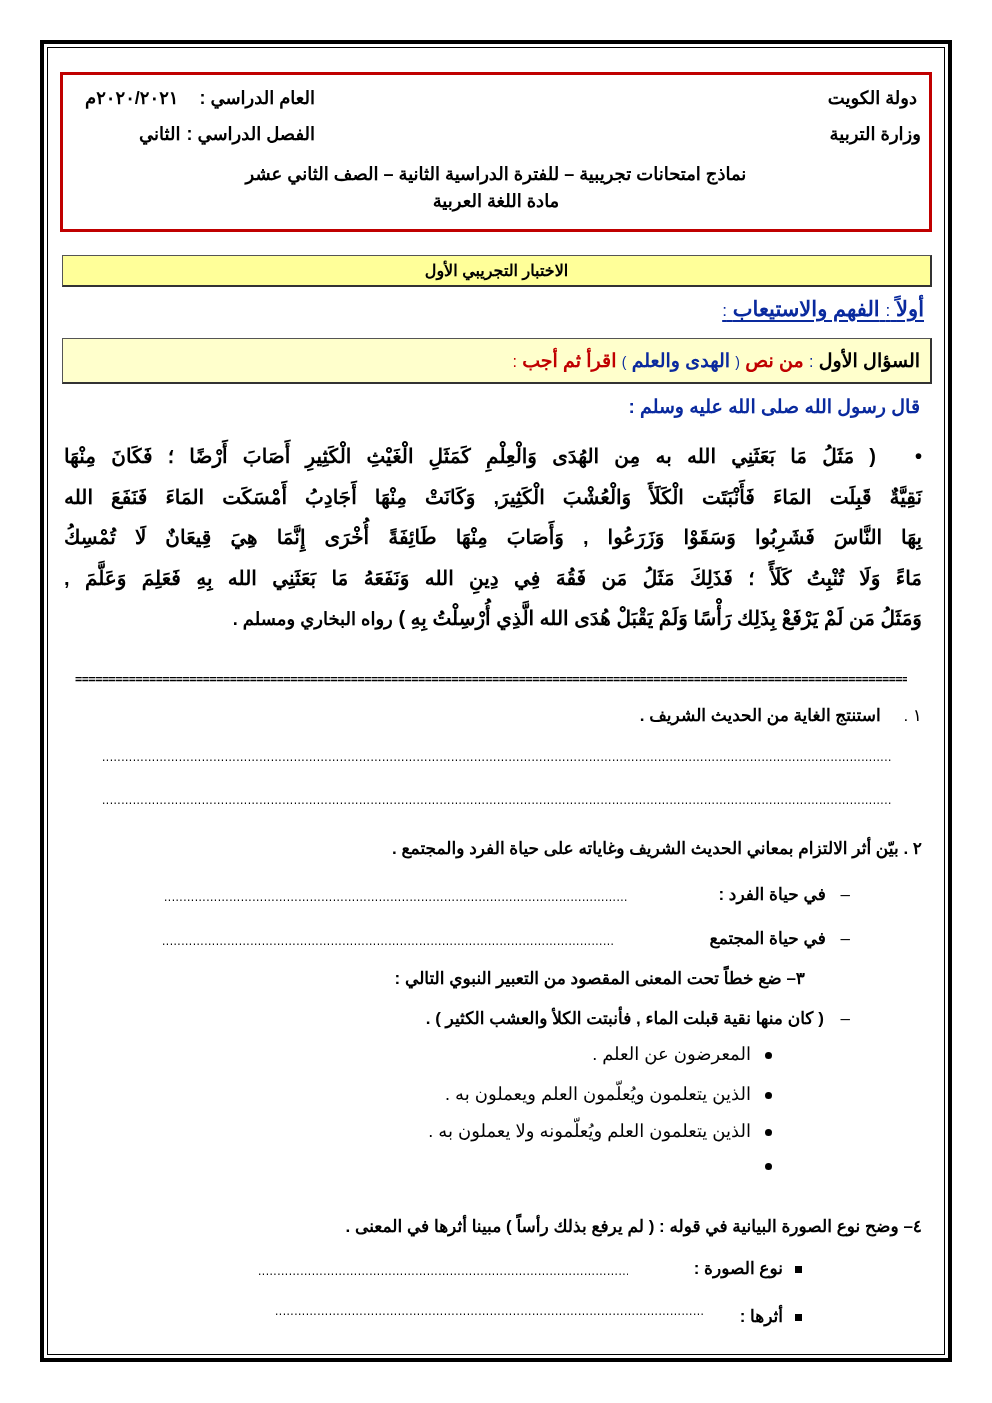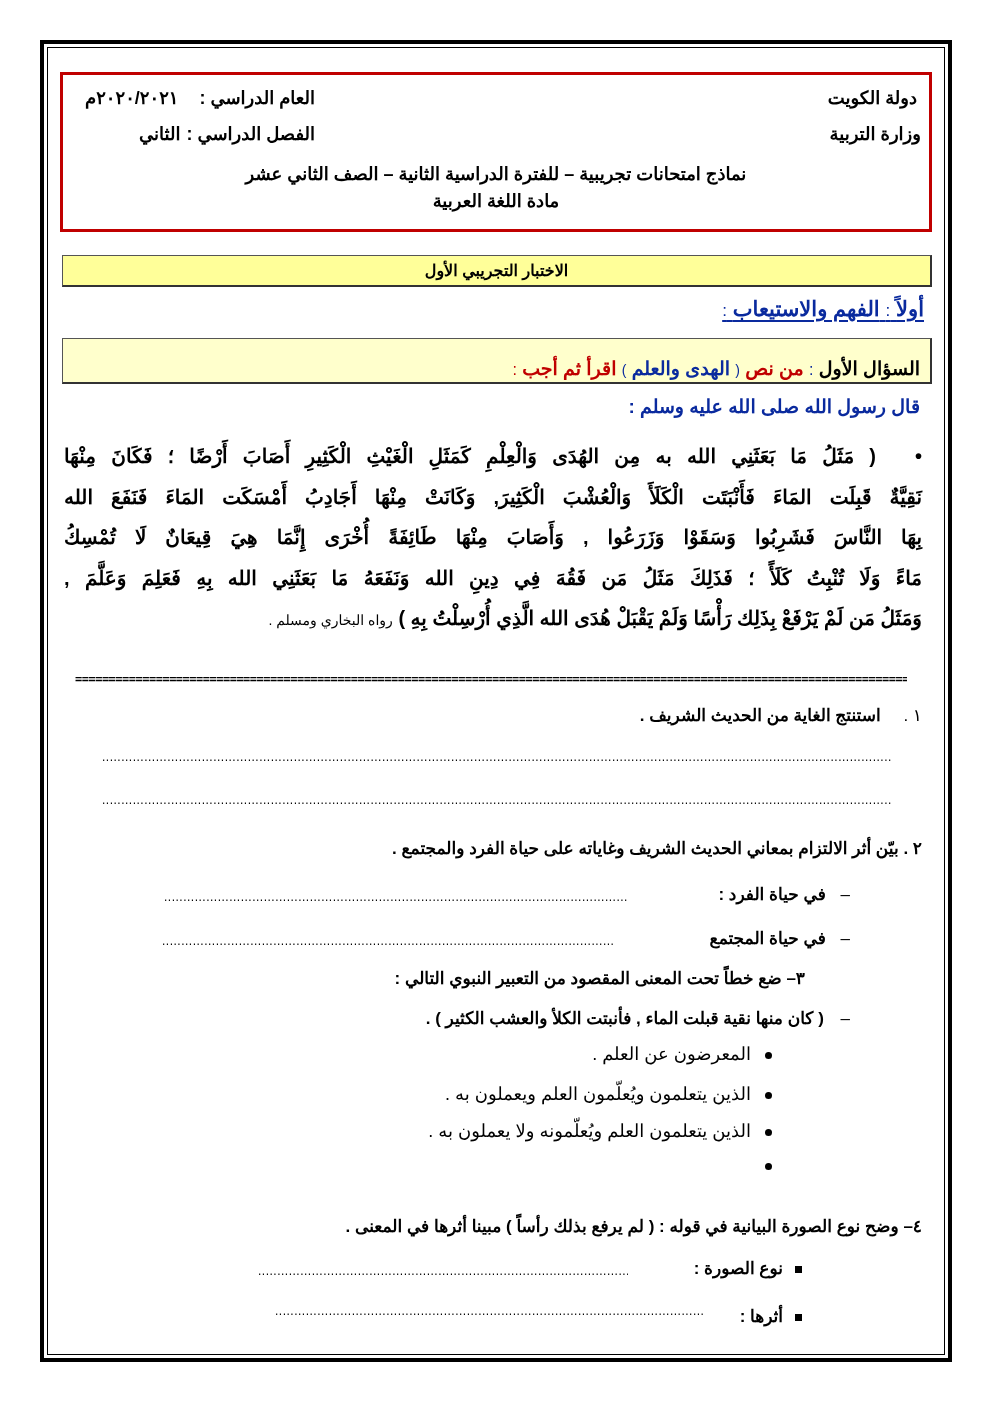--- a/index.html
+++ b/index.html
@@ -14,40 +14,40 @@
   .header-box { position: absolute; left: 60px; top: 72px; width: 872px; height: 160px;
                 border: 3px solid #c00000; box-sizing: border-box; }
   .hb-text { position: absolute; font-weight: bold; font-size: 18px; white-space: nowrap;
              font-family: "Liberation Sans", sans-serif; }
 
   .yellow-box { position: absolute; left: 62px; width: 870px; box-sizing: border-box;
                 border: 1px solid #555; border-right: 2px solid #333; border-bottom: 2px solid #333;
                 font-family: "Liberation Sans", sans-serif; font-weight: bold; }
   .test-title-box { top: 255px; height: 32px; background: #ffff99; text-align: center;
                     font-size: 16px; line-height: 30px; }
-  .q1-box { top: 338px; height: 46px; background: #ffffcc; font-size: 19px; line-height: 59px;
+  .q1-box { top: 338px; height: 46px; background: #ffffcc; font-size: 19px; line-height: 44px;
             padding-right: 10px; }
 
   .section-heading { position: absolute; right: 68px; top: 297px; font-size: 21px; font-weight: bold;
                      color: #0a2a9e; font-family: "Liberation Sans", sans-serif;
                      text-decoration: underline; text-underline-offset: 4px; }
   .prophet-line { position: absolute; right: 72px; top: 395px; font-size: 19px; font-weight: bold;
                   color: #0a2a9e; font-family: "Liberation Sans", sans-serif; }
   .red { color: #c00000; }
   .navy { color: #0a2a9e; }
   .blackc { color: #000; }
 
   .hadith { position: absolute; right: 70px; top: 436px; width: 858px;
             font-family: "Liberation Sans", sans-serif; font-weight: bold; font-size: 20px; }
   .hadith .hline { height: 40.5px; line-height: 40px; white-space: nowrap; text-align: justify;
                    text-align-last: justify; }
   .hadith .hline.first { padding-right: 46px; position: relative; }
   .hadith .bullet { position: absolute; right: 0; top: 0; font-size: 20px; }
   .hadith .hline.last { text-align-last: right; }
-  .narrator { font-size: 14px; font-weight: normal; }
+  .narrator { font-size: 18px; font-weight: bold; }
 
   .separator { position: absolute; left: 75px; top: 672px; width: 832px; overflow: hidden;
                white-space: nowrap; font-family: "DejaVu Sans Mono", monospace; font-size: 12px;
                letter-spacing: -0.5px; direction: ltr; font-weight: bold; line-height: 14px; }
 
   .q { position: absolute; font-family: "Liberation Sans", sans-serif; font-weight: bold;
        font-size: 17px; white-space: nowrap; }
   .dots { position: absolute; overflow: hidden; white-space: nowrap; font-family: "Liberation Sans", sans-serif;
           font-size: 12px; letter-spacing: 0.5px; direction: ltr; }
 

